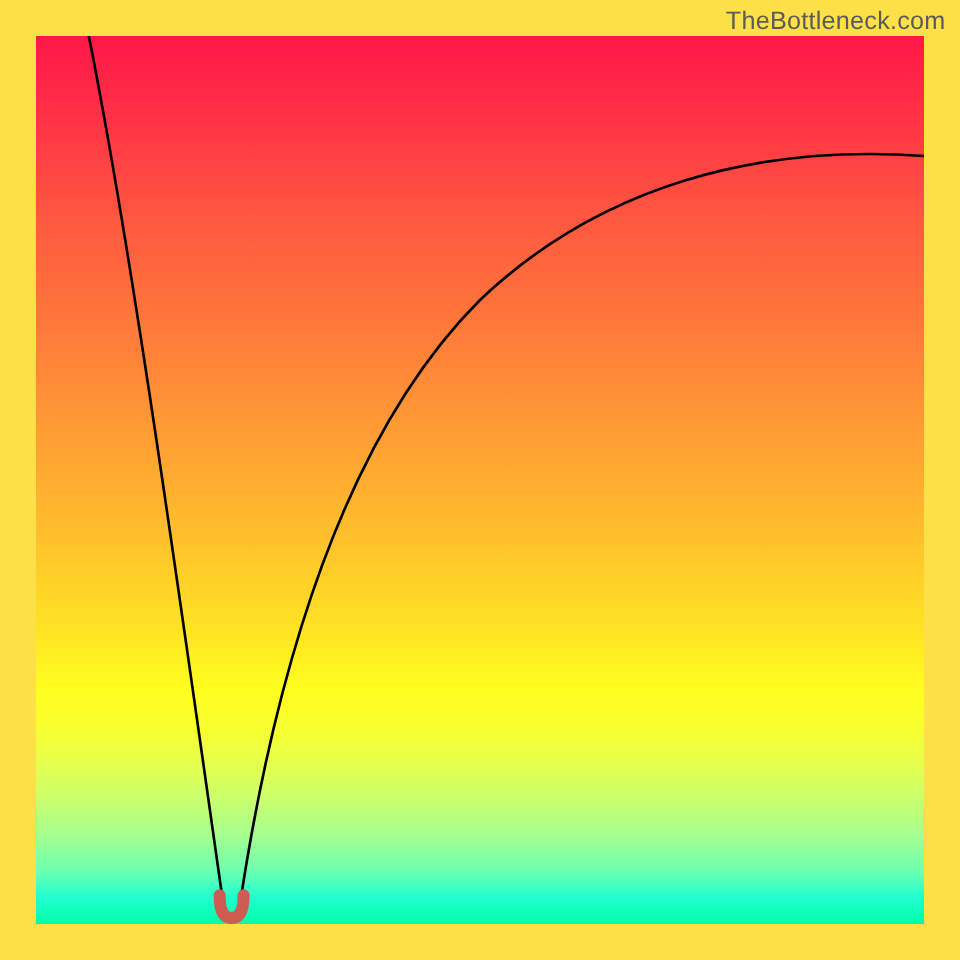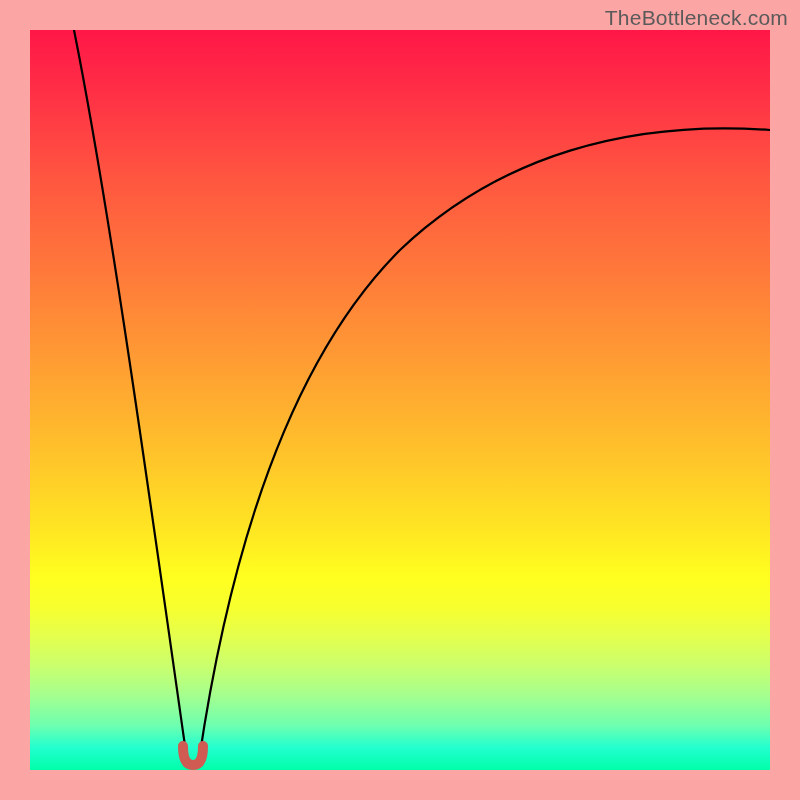--- a/index.html
+++ b/index.html
@@ -10,21 +10,21 @@
     background: #000;
     overflow: hidden;
     font-family: Arial, Helvetica, sans-serif;
   }
   .frame {
     position: absolute;
     left: 0;
     top: 0;
     width: 800px;
     height: 800px;
-    background: #fca5a5;
+    background: #fde047;
   }
   .plot {
     position: absolute;
     left: 30px;
     top: 30px;
     width: 740px;
     height: 740px;
     
     background: linear-gradient(to bottom,
       #ff1747 0%,

